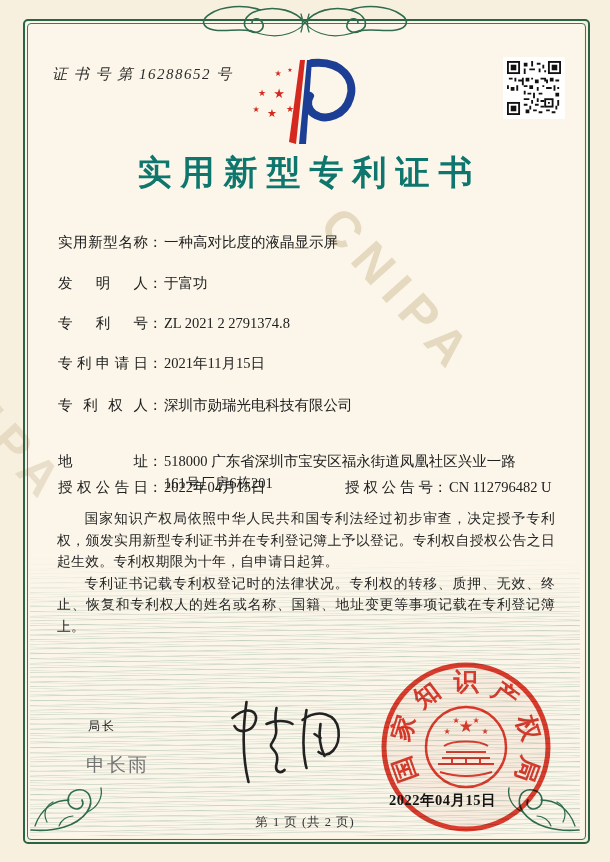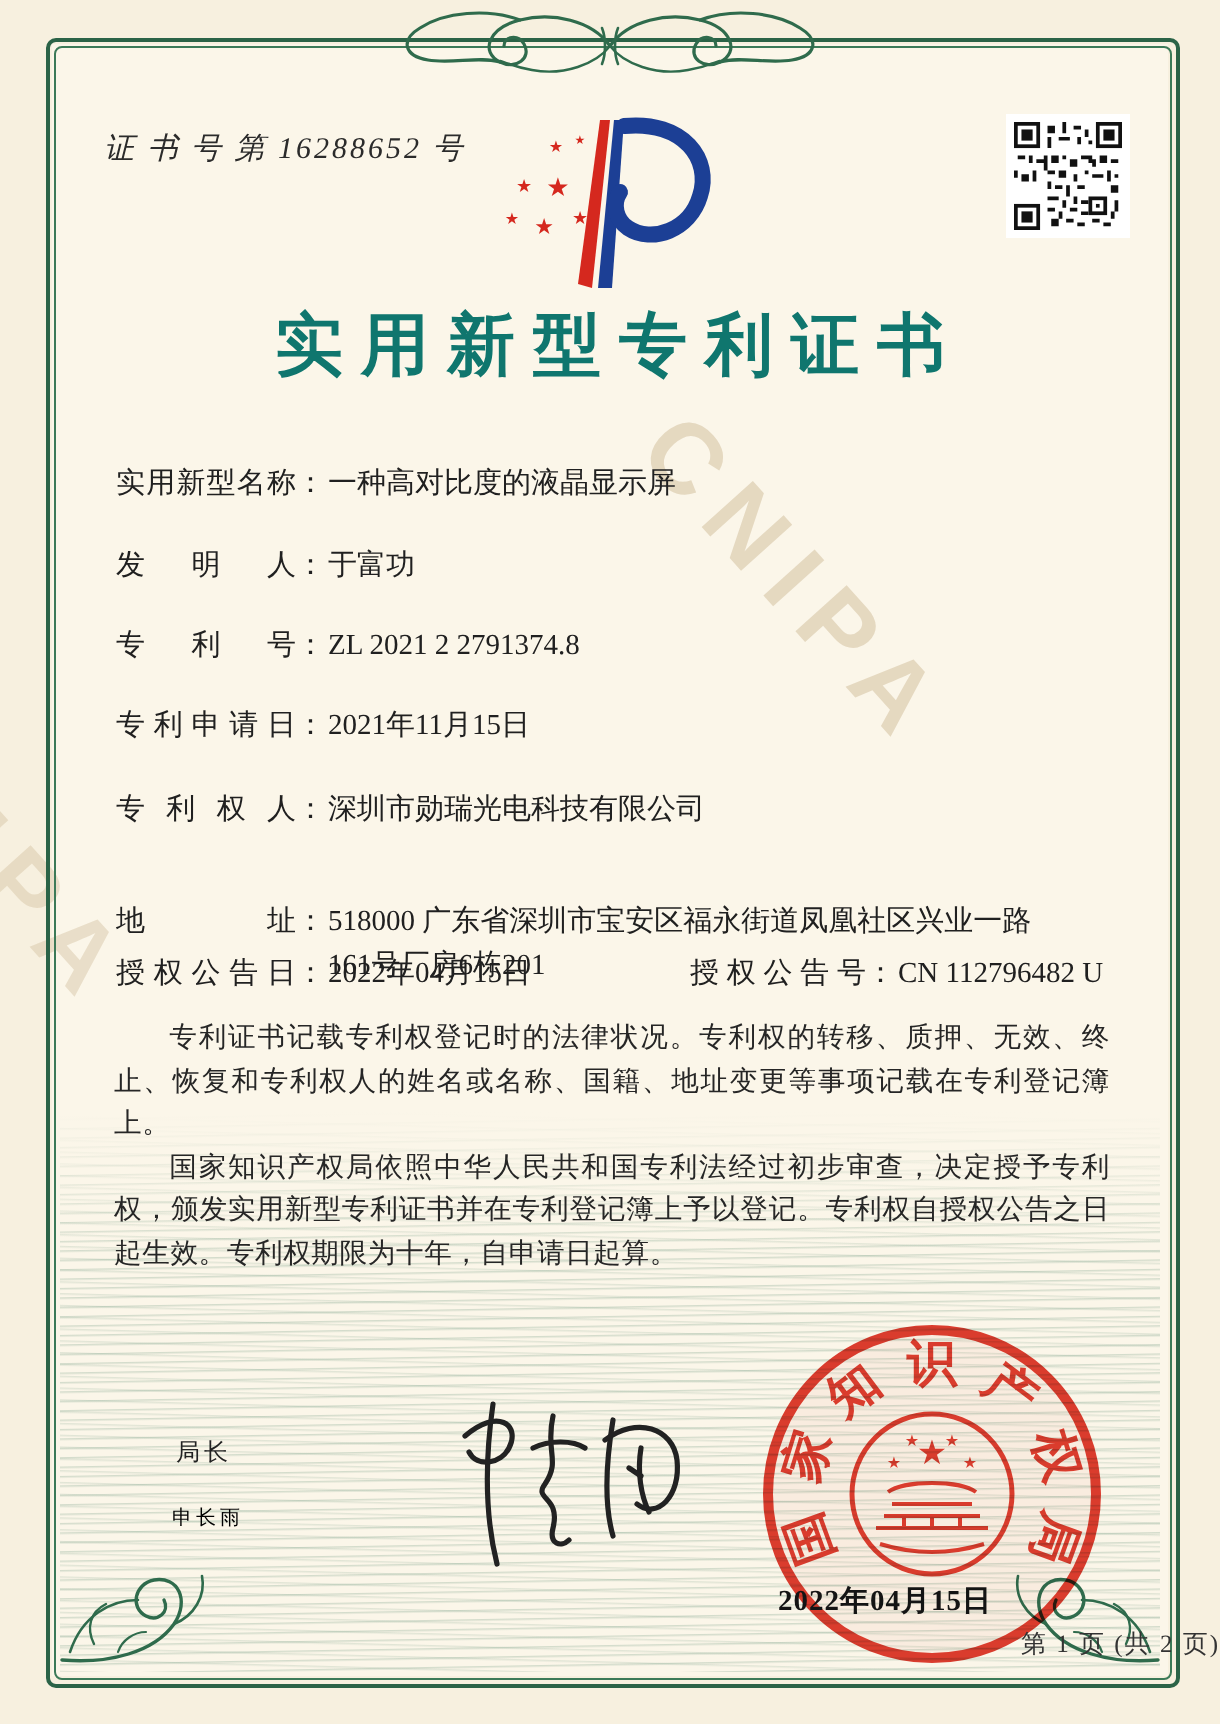--- a/index.html
+++ b/index.html
@@ -38,27 +38,27 @@
   .fvalue{display:inline-block;width:372px;vertical-align:top;white-space:normal;line-height:22px;}
   .r0{top:2px}.r1{top:43px}.r2{top:83px}.r3{top:123px}.r4{top:165px}.r5{top:221px}.r6{top:247px}
   .pair2{position:absolute;left:287px;top:0;white-space:nowrap;}
   .flabel2{display:inline-block;width:88px;text-align:justify;text-align-last:justify;vertical-align:top;}
   
   .paras{position:absolute;left:57px;top:508px;width:498px;font-size:13.8px;
       line-height:21.5px;text-align:justify;color:#262626;letter-spacing:0.3px;}
   .paras p{margin:0;text-indent:2em;}
   
   .sig-title{position:absolute;left:88px;top:718px;font-size:12px;letter-spacing:2px;color:#222;}
-  .sig-name{position:absolute;left:86px;top:752px;font-size:10px;letter-spacing:2px;color:#000000;}
+  .sig-name{position:absolute;left:86px;top:752px;font-size:19px;letter-spacing:2px;color:#737373;}
   .signature{position:absolute;left:212px;top:690px;width:140px;height:100px;}
   
   .seal{position:absolute;left:368px;top:650px;width:196px;height:196px;mix-blend-mode:multiply;opacity:.95;}
   .seal-date{position:absolute;left:389px;top:791px;font-size:14.5px;font-weight:bold;
       color:#141414;letter-spacing:0.5px;}
-  .footer{position:absolute;left:0;top:814px;width:610px;text-align:right;
+  .footer{position:absolute;left:0;top:814px;width:610px;text-align:center;
       font-size:12.5px;letter-spacing:1px;color:#333;}
   .ornament-top{position:absolute;left:188px;top:2px;width:234px;height:42px;}
   .flourish{position:absolute;width:88px;height:106px;}
   .flourish.bl{left:25px;top:730px;}
   .flourish.br{left:497px;top:730px;transform:scaleX(-1);}
 </style>
 </head>
 <body>
 
 <div class="page">
@@ -178,22 +178,22 @@
     </div>
     <div class="frow r6">
       <span class="flabel">授权公告日</span><span class="fcolon">：</span><span>2022年04月15日</span>
       <span class="pair2">
         <span class="flabel2">授权公告号</span><span class="fcolon">：</span><span>CN 112796482 U</span>
       </span>
     </div>
   </div>
 
   <div class="paras">
+    <p>国家知识产权局依照中华人民共和国专利法经过初步审查，决定授予专利权，颁发实用新型专利证书并在专利登记簿上予以登记。专利权自授权公告之日起生效。专利权期限为十年，自申请日起算。</p>
     <p>专利证书记载专利权登记时的法律状况。专利权的转移、质押、无效、终止、恢复和专利权人的姓名或名称、国籍、地址变更等事项记载在专利登记簿上。</p>
-    <p>国家知识产权局依照中华人民共和国专利法经过初步审查，决定授予专利权，颁发实用新型专利证书并在专利登记簿上予以登记。专利权自授权公告之日起生效。专利权期限为十年，自申请日起算。</p>
   </div>
 
   <div class="sig-title">局长</div>
   <div class="sig-name">申长雨</div>
 
   <svg class="signature" viewBox="0 0 135 100">
     <g stroke="#222" fill="none" stroke-width="2.6" stroke-linecap="round">
       <path d="M32,12 C28,40 28,68 34,92"></path>
       <path d="M18,28 C34,14 46,22 40,34 C36,42 24,44 20,36"></path>
       <path d="M62,18 C58,36 66,40 58,52 C52,60 66,58 62,74 C60,82 66,84 70,80"></path>

